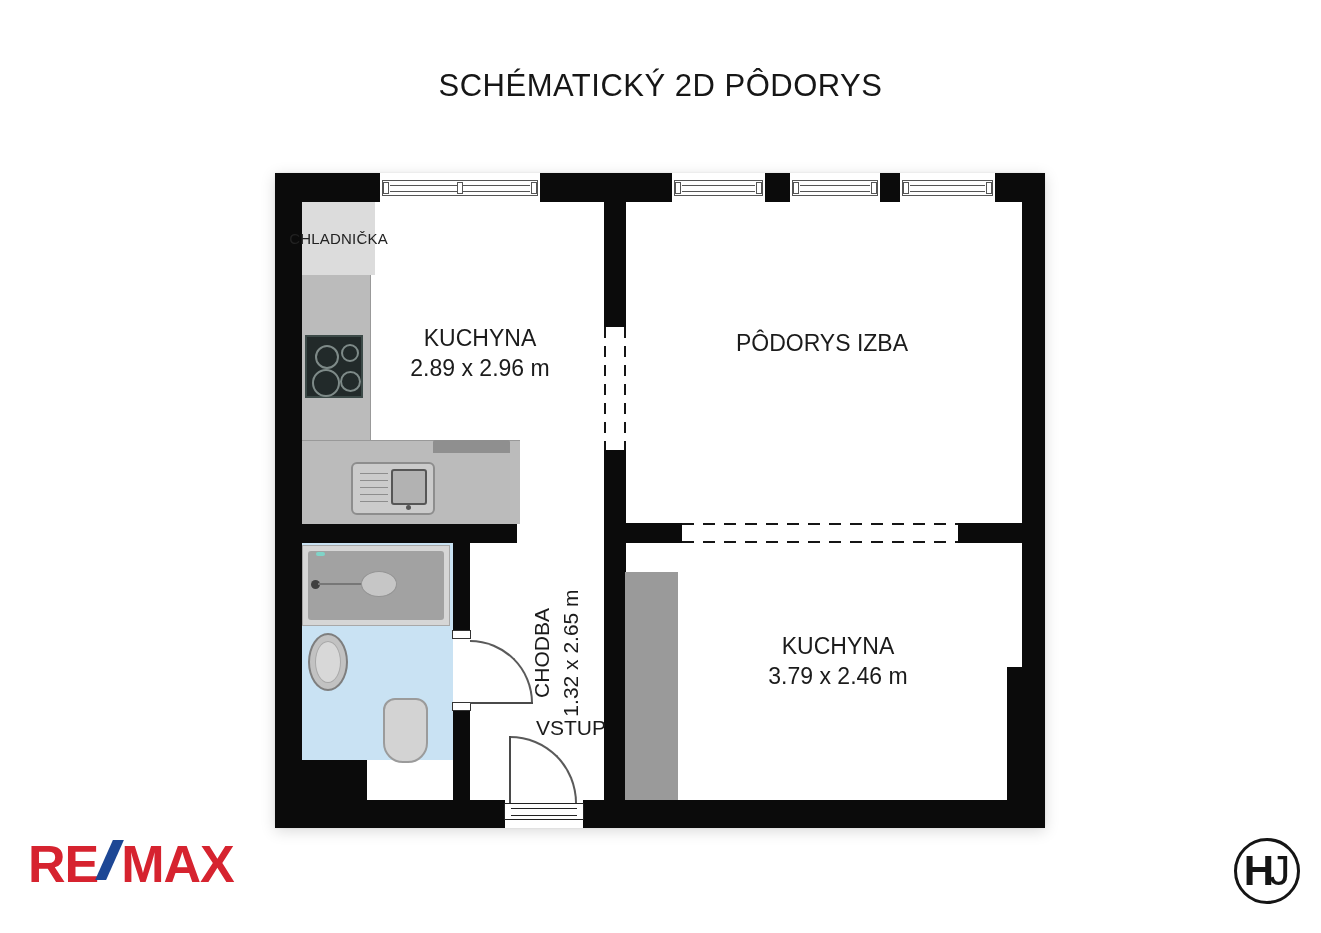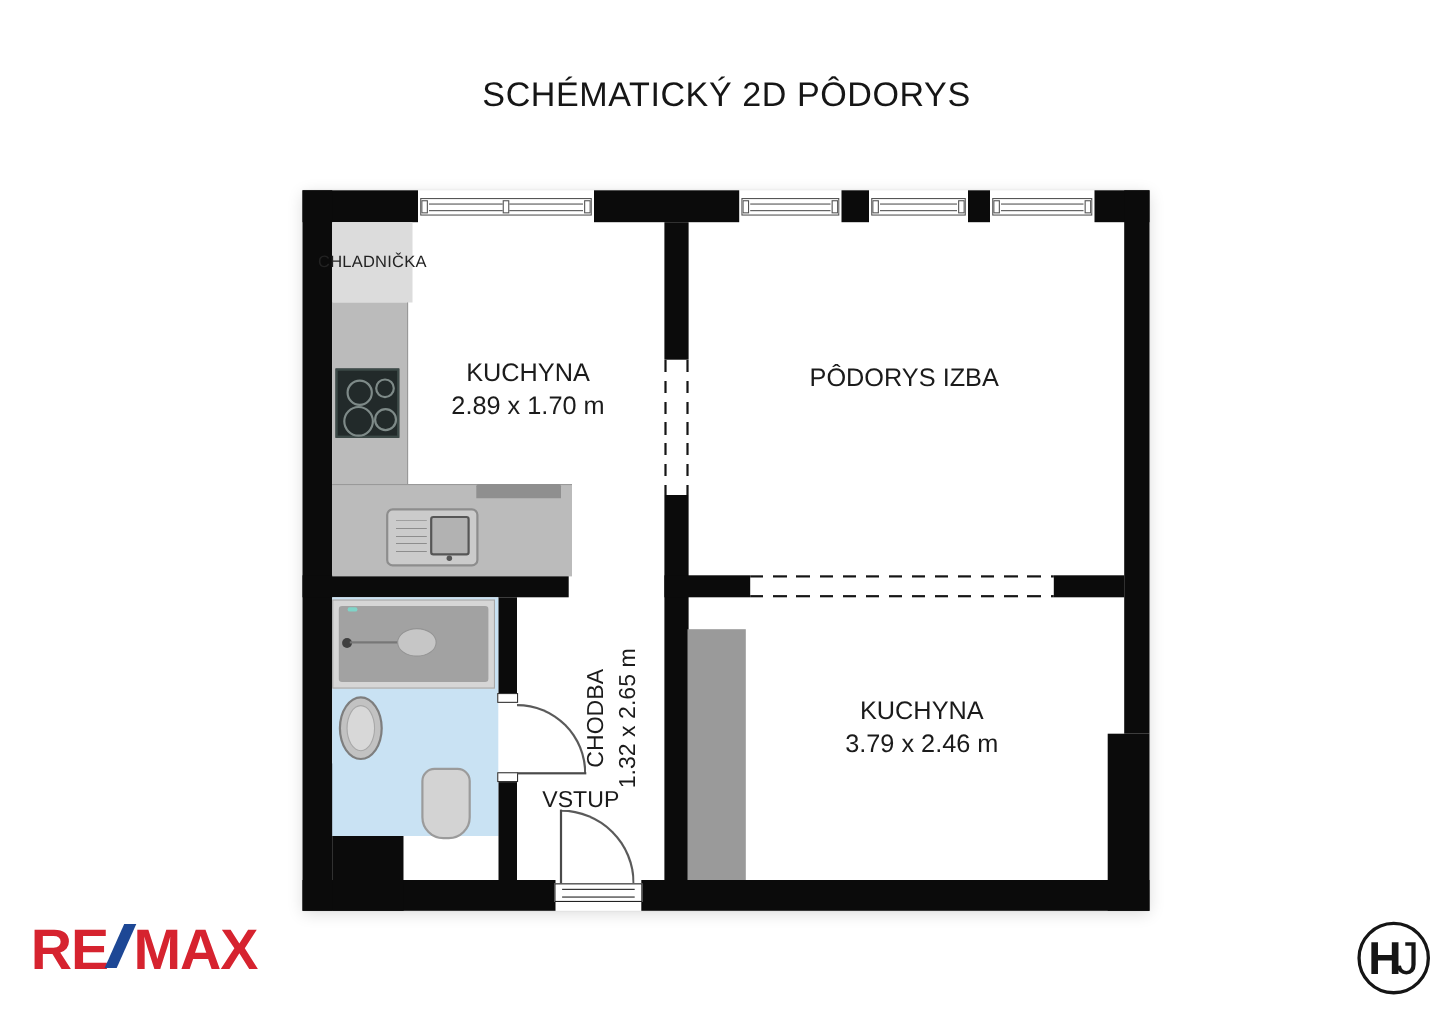--- a/index.html
+++ b/index.html
@@ -16,21 +16,21 @@
   .glass{position:absolute;left:7px;right:7px;top:4px;height:5px;border-top:1px solid #555;border-bottom:1px solid #555;}
   .cap{position:absolute;top:1px;bottom:1px;width:6px;background:#fff;border:1px solid #555;box-sizing:border-box;}
   .cap.l{left:0;} .cap.r{right:0;} .cap.c{left:calc(50% - 3px);}
   
   .dash-v{position:absolute;width:2px;background:repeating-linear-gradient(to bottom,#151515 0 11px,transparent 11px 19px);}
   .dash-h{position:absolute;height:2px;background:repeating-linear-gradient(to right,#151515 0 12px,transparent 12px 21px);}
   
   .room-label{position:absolute;text-align:center;font-size:23px;line-height:30px;color:#1b1b1b;white-space:nowrap;}
   .room-label.small{font-size:17px;line-height:27px;}
   .rot{transform:rotate(-90deg);}
-  .vstup{position:absolute;font-size:21px;color:#1b1b1b;}
+  .vstup{position:absolute;font-size:21px;color:#1b1b1b;margin-left:43px;}
   
   .fridge{position:absolute;left:27px;top:29px;width:73px;height:73px;background:#dcdcdc;
           display:flex;align-items:center;justify-content:center;font-size:15px;color:#222;letter-spacing:.2px;}
   .counter{position:absolute;background:#bbbbbb;}
   .stove{position:absolute;left:30px;top:162px;width:58px;height:63px;background:#222a2a;border:2px solid #3c4a48;box-sizing:border-box;}
   .burner{position:absolute;border:2px solid #7e8a88;border-radius:50%;}
   .sink{position:absolute;left:76px;top:289px;width:84px;height:53px;background:#cbcbcb;border:2px solid #8d8d8d;
         border-radius:6px;box-sizing:border-box;}
   .drainlines{position:absolute;left:7px;top:9px;width:28px;height:34px;
         background:repeating-linear-gradient(to bottom,#8d8d8d 0 1px,transparent 1px 7px);}
@@ -170,21 +170,21 @@
     <div class="doorframe">
       <div class="doorframe-glass"></div>
     </div>
     <div class="door-arc" style="left:235px;top:563px;width:67px;height:67px;"></div>
     <div class="door-leaf" style="left:234px;top:563px;width:2px;height:67px;"></div>
 
     <div class="wardrobe"></div>
 
     <div class="room-label" style="left:80px;top:150px;width:250px;">
       <div>KUCHYNA</div>
-      <div>2.89 x 1.70 m</div>
+      <div>2.89 x 2.96 m</div>
     </div>
     <div class="room-label" style="left:397px;top:155px;width:300px;">
       <div>PÔDORYS IZBA</div>
     </div>
     <div class="room-label" style="left:413px;top:458px;width:300px;">
       <div>KUCHYNA</div>
       <div>3.79 x 2.46 m</div>
     </div>
     <div class="room-label rot" style="left:202px;top:450px;width:160px;height:60px;font-size:21px;line-height:29px;">
       <div>CHODBA</div>

